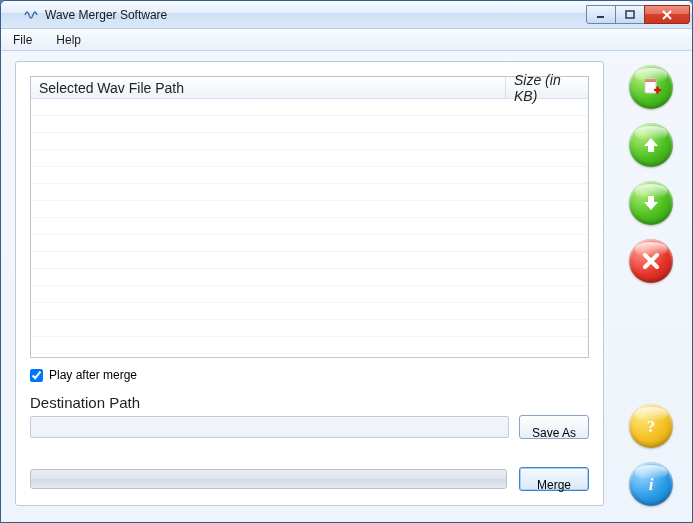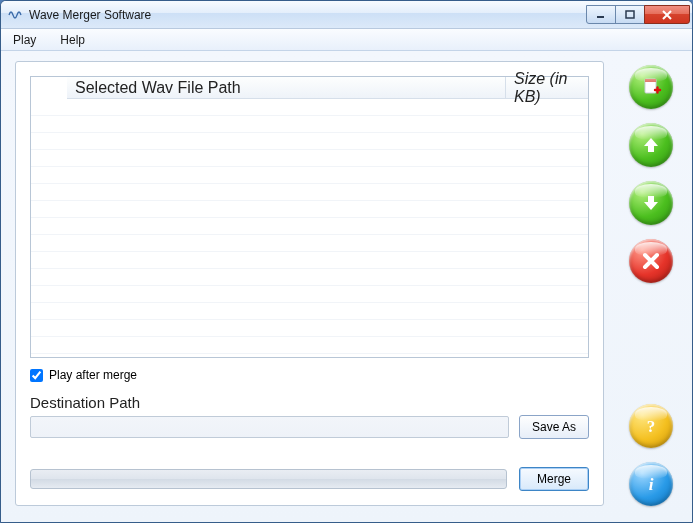--- a/index.html
+++ b/index.html
@@ -22,21 +22,21 @@
     display: flex;
     flex-direction: column;
     box-shadow: 0 0 8px rgba(0,0,0,0.3);
   }
   .titlebar {
     height: 28px;
     background: linear-gradient(to bottom, #f7fbff 0%, #e3eefb 45%, #cde0f6 46%, #dce9f9 100%);
     border-bottom: 1px solid #b8c9df;
     display: flex;
     align-items: center;
-    padding: 0 2px 0 6px;
+    padding: 0 2px 0 22px;
     border-radius: 5px 5px 0 0;
   }
   .titlebar .app-icon {
     width: 16px; height: 16px;
     margin-right: 6px;
     display:flex; align-items:center; justify-content:center;
   }
   .titlebar .title {
     flex: 1;
     color: #1a1a1a;
@@ -107,23 +107,22 @@
     height: 282px;
     display:flex;
     flex-direction:column;
   }
   .lv-header {
     display:flex;
     background: linear-gradient(to bottom,#fdfefe,#eef3f9);
     border-bottom:1px solid #d6dfea;
     height:22px;
     align-items:flex-end;
-    font-size:16px;
+    font-size:14px;
     color:#222;
-    margin-left:36px;
   }
   .lv-header .col {
     padding: 0 8px;
     border-right:1px solid #d6dfea;
     height:100%;
     display:flex;
     align-items:center;
   }
   .lv-header .col:last-child { border-right:none; }
   .col-path { flex:1; }
@@ -167,21 +166,21 @@
     padding: 0 6px;
     font-size:12px;
   }
   .btn {
     height:24px;
     min-width:70px;
     border:1px solid #8aa4c7;
     background: linear-gradient(to bottom,#fefefe,#e7eef8);
     border-radius:3px;
     font-size:12px;
-    padding:4px 12px;
+    padding:10px 12px;
     cursor:pointer;
   }
   .btn.primary {
     border-color:#3d85c6;
     background: linear-gradient(to bottom,#f6faff,#d8e9fa);
     box-shadow: 0 0 0 1px #a9cef4 inset;
   }
   .merge-row {
     display:flex;
     gap:12px;
@@ -241,21 +240,21 @@
       </div>
       <div class="win-btn close">
         <svg width="12" height="10">
             <path d="M2 1 L10 9 M10 1 L2 9" stroke="#fff" stroke-width="2"></path>
           </svg>
       </div>
     </div>
   </div>
 
   <div class="menubar">
-    <span class="menu-item">Play</span>
+    <span class="menu-item">File</span>
     <span class="menu-item">Help</span>
   </div>
 
   <div class="client">
     <div class="main-panel">
 
       <div class="listview">
         <div class="lv-header">
           <div class="col col-path">Selected Wav File Path</div>
           <div class="col col-size">Size (in KB)</div>

